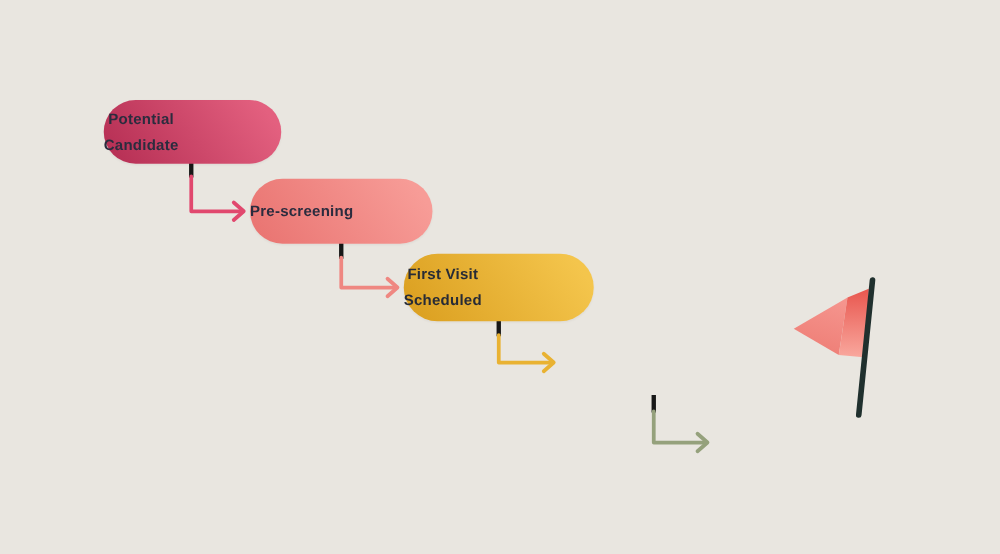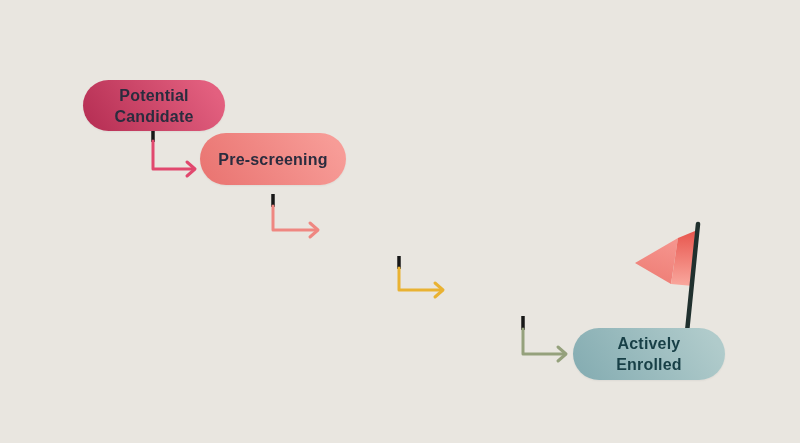--- a/index.html
+++ b/index.html
@@ -16,33 +16,33 @@
     position: absolute;
     inset: 0;
     z-index: 1;
   }
 
   .pill {
     position: absolute;
     z-index: 2;
     display: flex;
     align-items: center;
-    justify-content: center;
+    justify-content: flex-start;
     border-radius: 28px;
     font-weight: 700;
-    font-size: 16px;
+    font-size: 12px;
     line-height: 21px;
     letter-spacing: 0.2px;
     text-align: center;
     white-space: pre-line;
     box-shadow: 0 1px 2px rgba(0,0,0,0.05);
   }
 
   .pill-0 { left: 83px;  top: 80px;  width: 142px; height: 51px; }
-  .pill-1 { left: 200px; top: 133px; width: 146px; height: 52px; }
+  .pill-1 { left: 200px; top: 143px; width: 146px; height: 52px; }
   .pill-2 { left: 323px; top: 203px; width: 152px; height: 54px; }
   .pill-3 { left: 448px; top: 264px; width: 150px; height: 53px; }
   .pill-4 { left: 573px; top: 328px; width: 152px; height: 52px; }
 
   .connector-line, .connector-head {
     fill: none;
     stroke-width: 3;
     stroke-linecap: round;
     stroke-linejoin: round;
   }
@@ -101,20 +101,20 @@
 
   <div class="pill pill-0" style="background: linear-gradient(55deg, rgb(184, 49, 86) 8%, rgb(227, 96, 127) 90%); color: rgb(43, 44, 62);">
     <span>Potential
 Candidate</span>
   </div>
 
   <div class="pill pill-1" style="background: linear-gradient(55deg, rgb(234, 118, 115) 8%, rgb(247, 156, 151) 90%); color: rgb(43, 44, 62);">
     <span>Pre-screening</span>
   </div>
 
+  <div class="pill pill-2" style="background: linear-gradient(55deg, rgb(220, 161, 34) 8%, rgb(244, 197, 76) 90%); color: rgb(39, 43, 54);">
+    <span>First Visit
+Scheduled</span>
+  </div>
 
 
-  <div class="pill pill-4" style="background: linear-gradient(55deg, rgb(135, 174, 179) 8%, rgb(176, 203, 203) 90%); color: rgb(23, 63, 70);">
-    <span>Actively
-Enrolled</span>
-  </div>
 
 </div>
 
 </body></html>

